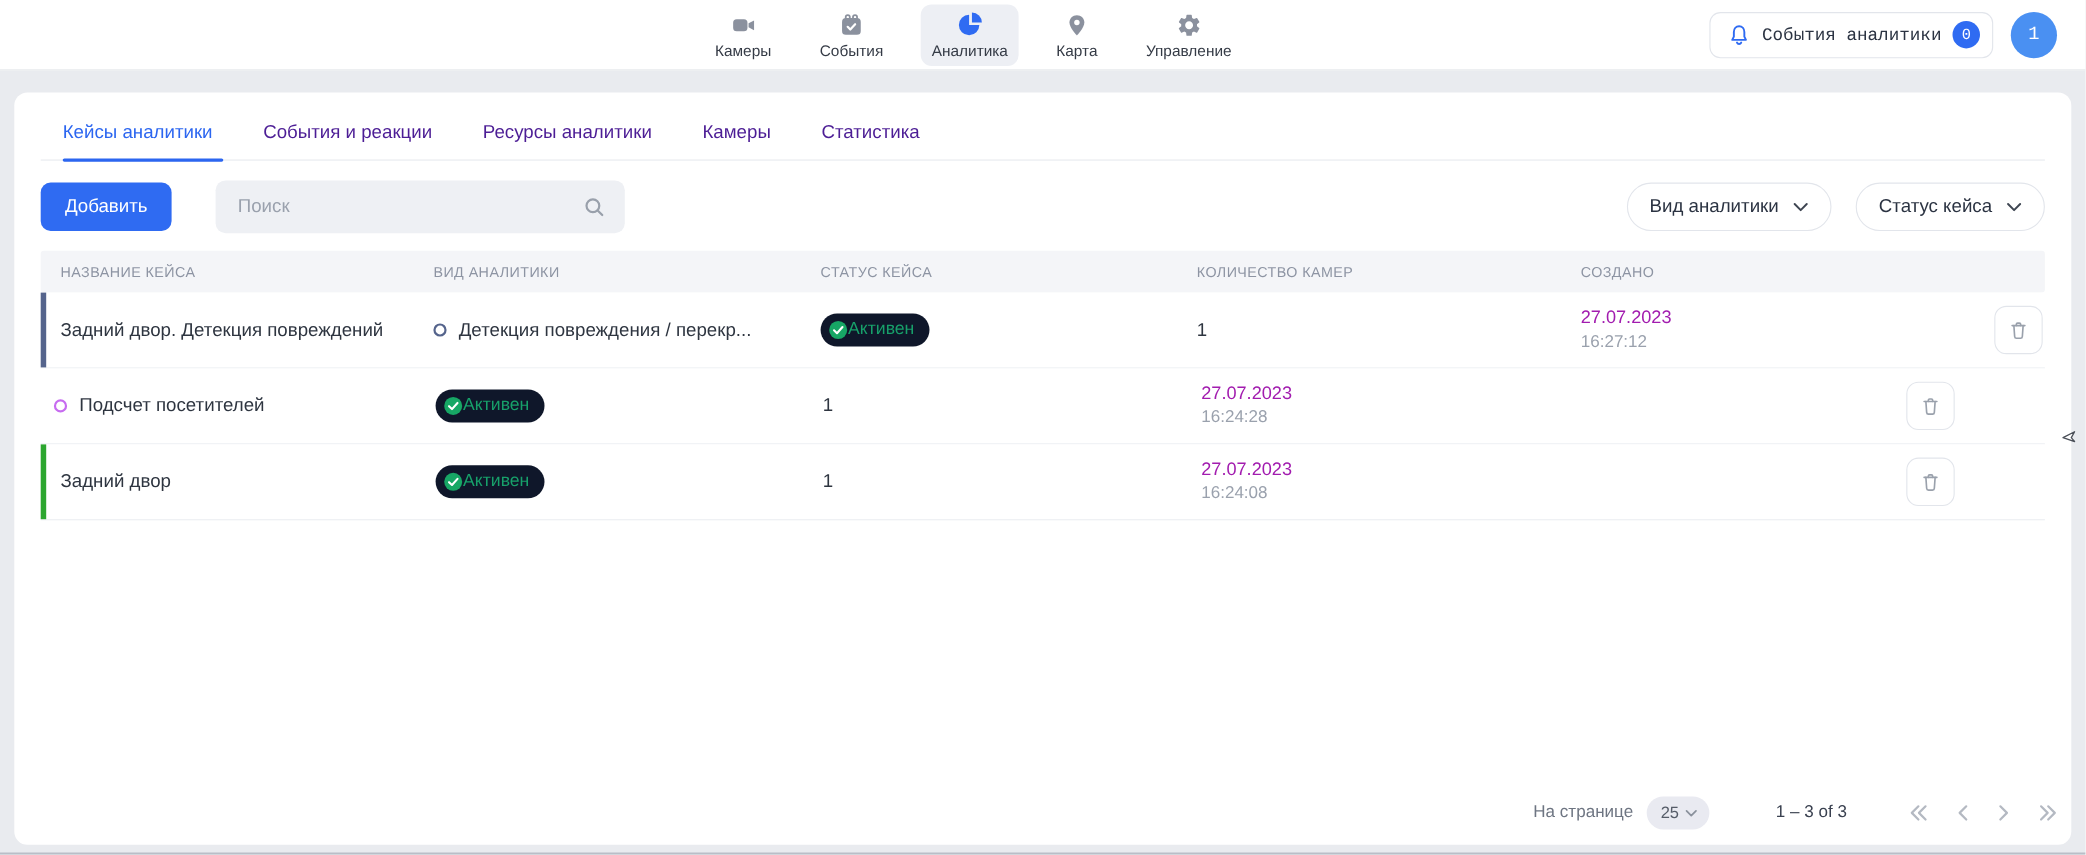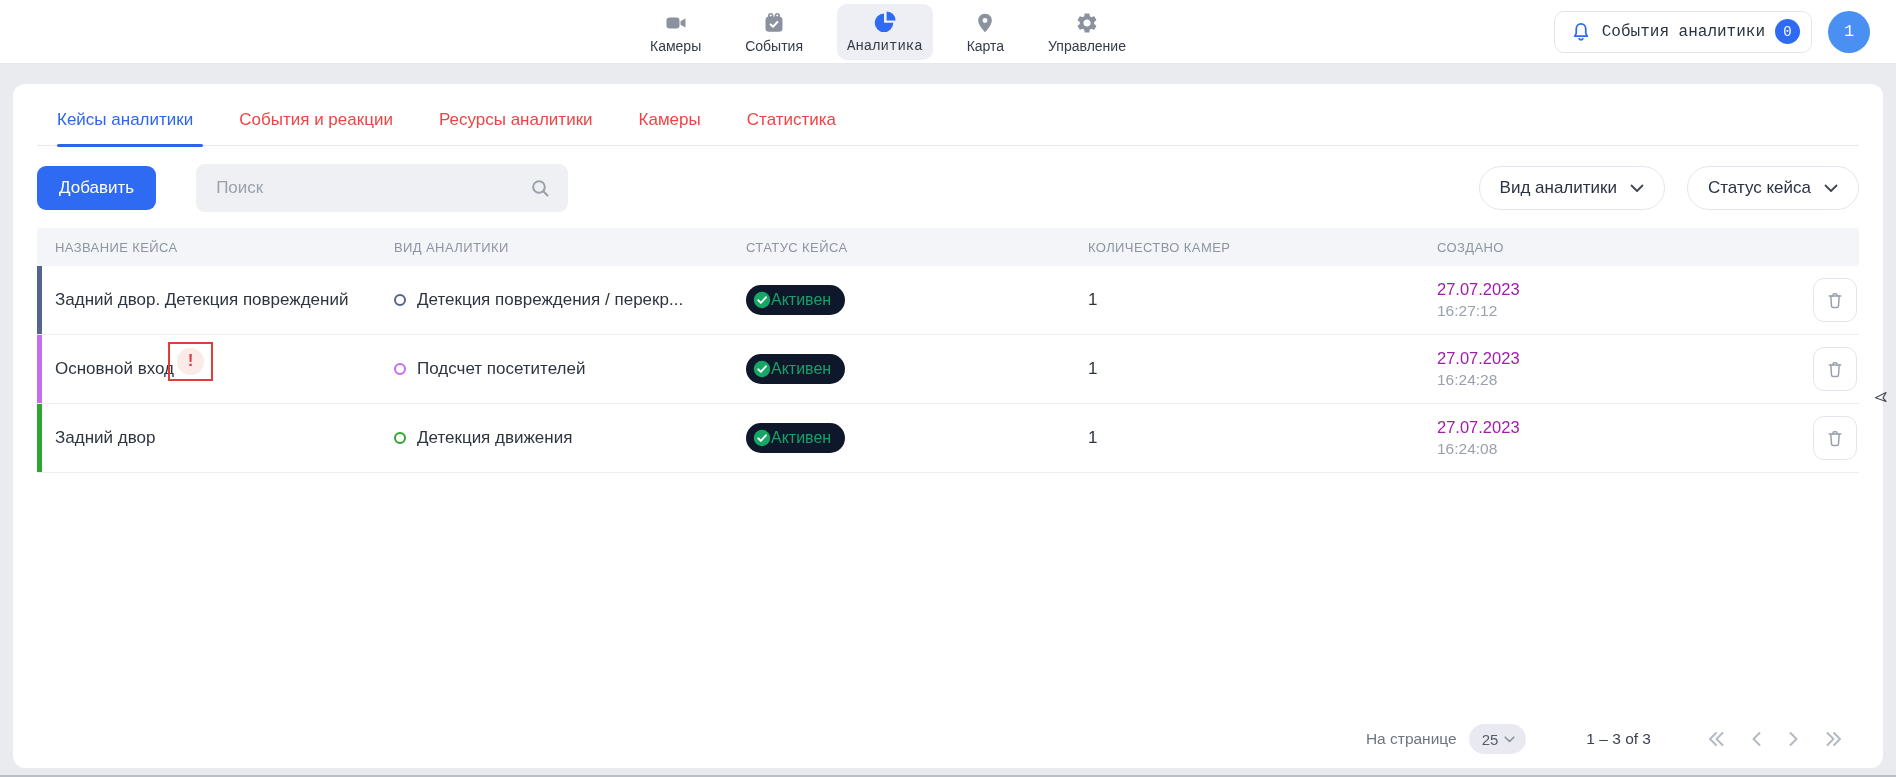--- a/index.html
+++ b/index.html
@@ -11,37 +11,37 @@
     font-family:"Liberation Sans","DejaVu Sans",sans-serif;
     color:#2e3540;
   }
   
   .topbar{
     height:64px;background:#fff;border-bottom:1px solid #e6e8ec;
     display:flex;align-items:center;padding:0 26px;position:relative;box-sizing:border-box;
   }
   .main-nav{position:absolute;left:640px;top:0;height:100%;display:flex;align-items:center;gap:24px;}
   .nav-item{display:flex;flex-direction:column;align-items:center;gap:3px;padding:6px 10px;border-radius:10px;cursor:pointer;}
-  .nav-item.active{background:#edeff4;font-family:Liberation Mono, monospace;}
+  .nav-item.active{background:#edeff4;}
   .nav-icon{height:25px;display:flex;align-items:flex-end;}
   .nav-label{font-size:14px;color:#353b46;white-space:nowrap;}
   .topbar-right{margin-left:auto;display:flex;align-items:center;gap:16px;font-family:Liberation Mono, monospace;}
   .events-btn{height:42px;border:1px solid #e2e5eb;background:#fff;border-radius:10px;
     display:flex;align-items:center;gap:10px;padding:0 11px 0 15px;font-size:16px;color:#2b3342;
     font-family:inherit;cursor:pointer;}
   .count-badge{min-width:25px;height:25px;border-radius:13px;background:#2f6bf2;color:#fff;
     font-size:14px;display:flex;align-items:center;justify-content:center;}
   .avatar{width:42px;height:42px;border-radius:50%;background:#4a90f2;color:#fff;font-size:17px;
     display:flex;align-items:center;justify-content:center;cursor:pointer;}
   
   .card{position:absolute;left:13px;right:13px;top:84px;bottom:9px;background:#fff;
     border-radius:12px;padding:0 24px;box-sizing:border-box;}
   
   .tabs-row{display:flex;gap:46px;padding:26px 0 0 20px;border-bottom:1px solid #e7e9ee;}
-  .tab{font-size:17px;color:#ef4444;padding-bottom:15px;position:relative;cursor:pointer;white-space:nowrap;}
+  .tab{font-size:17px;color:#4c1d95;padding-bottom:15px;position:relative;cursor:pointer;white-space:nowrap;}
   .tab.active{color:#2c66f0;}
   .tab.active::after{content:"";position:absolute;left:0;right:-10px;bottom:-2px;height:3px;
     background:#2c66f0;border-radius:2px;}
   
   .toolbar{margin-top:18px;display:flex;align-items:center;}
   .add-btn{height:44px;padding:0 22px;background:#2f6bf2;color:#fff;border:none;border-radius:9px;
     font-size:17px;font-family:inherit;cursor:pointer;}
   .search-box{margin-left:40px;width:372px;height:48px;background:#eef0f4;border-radius:9px;
     display:flex;align-items:center;padding:0 18px;box-sizing:border-box;}
   .search-input{flex:1;border:none;background:transparent;font-size:17px;color:#2b3342;outline:none;font-family:inherit;}
@@ -75,21 +75,21 @@
   .created-time{font-size:15.5px;color:#9aa1ad;}
   .actions-cell{display:flex;justify-content:flex-end;padding-right:2px;}
   .trash-btn{width:44px;height:44px;border:1px solid #e2e5eb;background:#fff;border-radius:11px;
     display:flex;align-items:center;justify-content:center;cursor:pointer;}
   
   .alert-wrap{display:inline-flex;border:2px solid #e23b3b;padding:4px 7px;margin-left:-6px;
     transform:translateY(-8px);}
   .alert-icon{width:27px;height:27px;border-radius:50%;background:#faeae8;color:#d84545;
     font-weight:bold;font-size:17px;display:flex;align-items:center;justify-content:center;}
   
-  .pagination{position:absolute;right:40px;bottom:14px;display:flex;align-items:center;}
+  .pagination{position:absolute;right:12px;bottom:14px;display:flex;align-items:center;}
   .pp-label{font-size:15.5px;color:#6e7582;}
   .pp-select{margin-left:12px;height:30px;background:#e9eaf1;border:none;border-radius:15px;
     padding:0 11px 0 13px;display:flex;align-items:center;gap:6px;font-size:15px;color:#555c68;
     font-family:inherit;cursor:pointer;}
   .range{margin-left:60px;font-size:15.5px;color:#3a4150;}
   .pager{margin-left:56px;display:flex;gap:26px;align-items:center;}
   .pager-btn{border:none;background:none;padding:0;color:#b4b9c2;display:flex;cursor:pointer;}
   
   .mouse-cursor{position:absolute;left:1872px;top:388px;z-index:5;}
   .bottom-line{position:absolute;left:0;right:0;bottom:0;height:2px;background:#b9bec7;}
@@ -244,27 +244,20 @@
                 <path d="M4.2 6 H15.8"></path>
                 <path d="M8 6 V4.9 A1.2 1.2 0 0 1 9.2 3.7 H10.8 A1.2 1.2 0 0 1 12 4.9 V6"></path>
                 <path d="M5.8 6 L6.5 15.9 A1.7 1.7 0 0 0 8.2 17.5 H11.8 A1.7 1.7 0 0 0 13.5 15.9 L14.2 6"></path>
               </svg>
           </span>
         </button>
       </div>
     </div>
 
     <div class="trow">
-      <div class="name-cell">
-        <span class="row-accent" style="background: rgb(199, 108, 240);"></span>
-        <span>Основной вход</span>
-        <span class="alert-wrap">
-          <span class="alert-icon">!</span>
-        </span>
-      </div>
       <div class="type-cell">
         <span class="type-dot" style="border-color: rgb(199, 108, 240);"></span>
         <span>Подсчет посетителей</span>
       </div>
       <div class="status-cell">
         <span class="badge">
           <span style="display:flex;">
             <svg width="18" height="18" viewBox="0 0 18 18">
                 <circle cx="9" cy="9" r="8.2" fill="#17a765"></circle>
                 <path d="M5.2 9.3 L7.9 11.9 L12.9 6.3" stroke="#fff" stroke-width="1.9" fill="none" stroke-linecap="round" stroke-linejoin="round"></path>
@@ -288,24 +281,20 @@
               </svg>
           </span>
         </button>
       </div>
     </div>
 
     <div class="trow">
       <div class="name-cell">
         <span class="row-accent" style="background: rgb(44, 166, 47);"></span>
         <span>Задний двор</span>
-      </div>
-      <div class="type-cell">
-        <span class="type-dot" style="border-color: rgb(44, 166, 47);"></span>
-        <span>Детекция движения</span>
       </div>
       <div class="status-cell">
         <span class="badge">
           <span style="display:flex;">
             <svg width="18" height="18" viewBox="0 0 18 18">
                 <circle cx="9" cy="9" r="8.2" fill="#17a765"></circle>
                 <path d="M5.2 9.3 L7.9 11.9 L12.9 6.3" stroke="#fff" stroke-width="1.9" fill="none" stroke-linecap="round" stroke-linejoin="round"></path>
               </svg>
           </span>
           <span>Активен</span>

